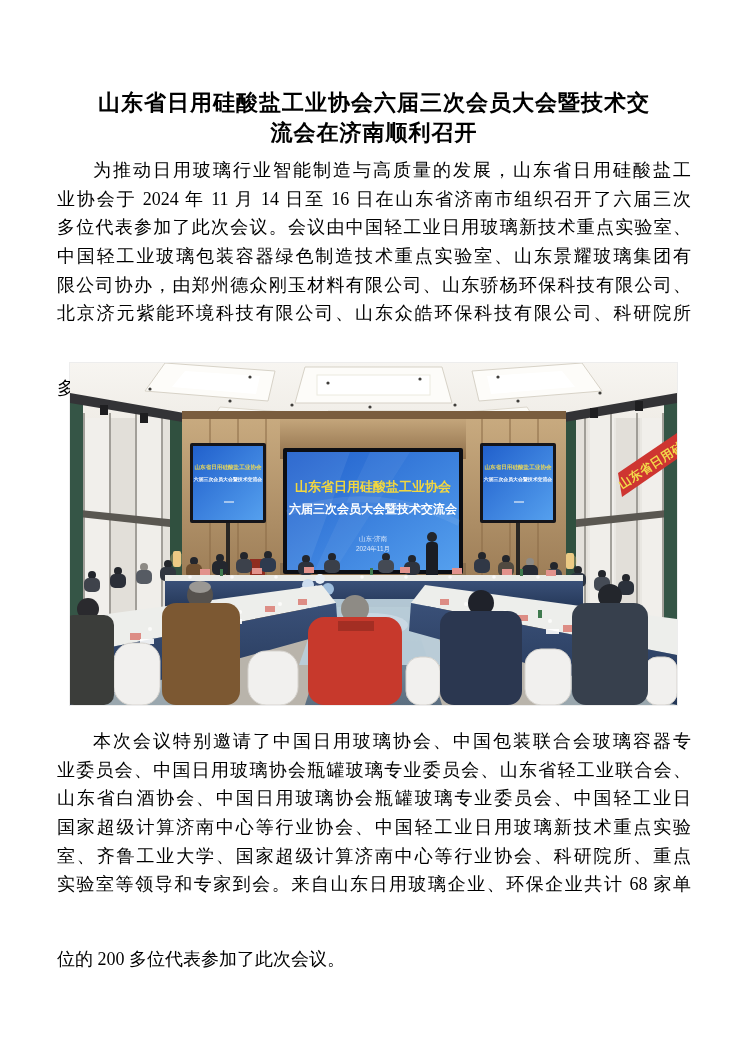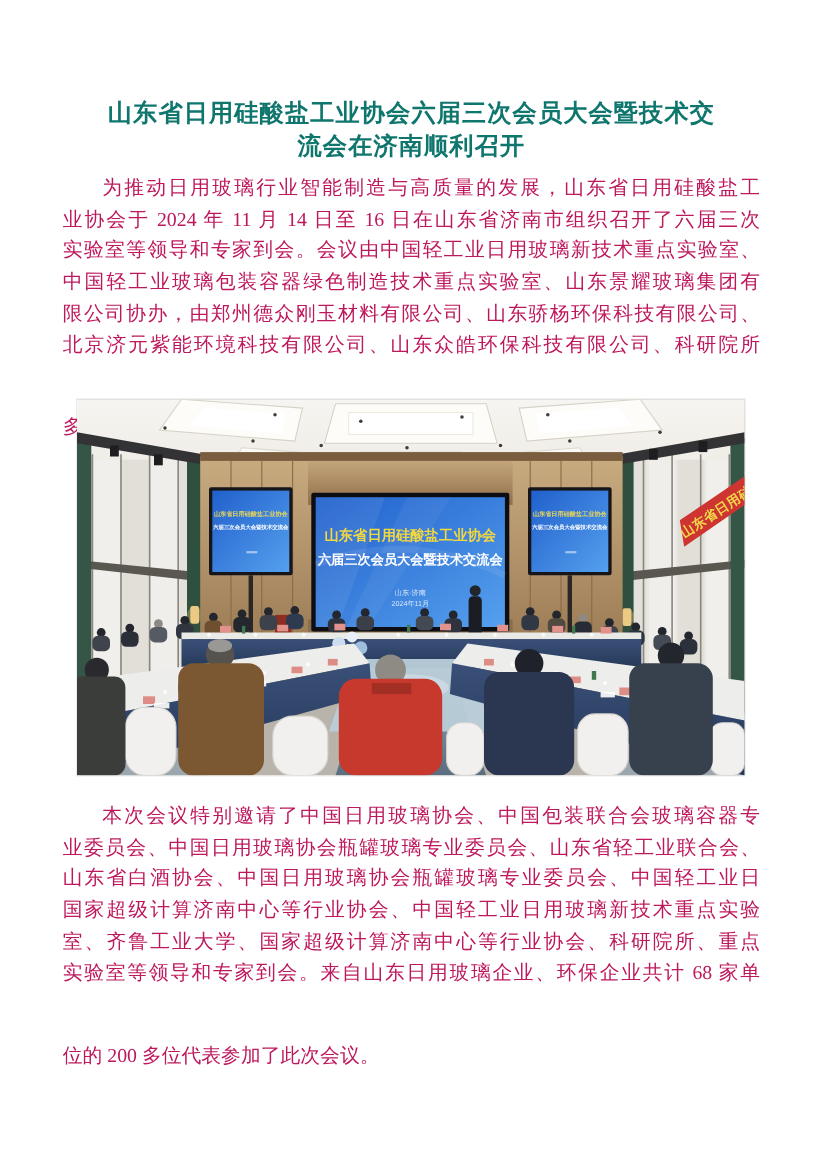--- a/index.html
+++ b/index.html
@@ -3,26 +3,26 @@
 <meta charset="utf-8">
 <style>
   html,body { margin:0; padding:0; background:#ffffff; }
   .page {
     position:relative; width:750px; height:1060px; background:#ffffff;
     font-family:"Liberation Serif","DejaVu Serif",serif; overflow:hidden;
   }
   .doc-title {
     position:absolute; top:88px; left:57px; width:634px; margin:0;
     text-align:center; font-family:"Liberation Sans","DejaVu Sans",sans-serif;
-    font-size:22px; font-weight:800; line-height:30px; color:#0f766e; letter-spacing:1px;
+    font-size:22px; font-weight:800; line-height:30px; color:#000000; letter-spacing:1px;
   }
   .doc-title .title-line { display:block; }
   .para {
     position:absolute; left:57px; width:634px;
-    font-size:18px; line-height:28.7px; color:#be185d;
+    font-size:18px; line-height:28.7px; color:#000000;
   }
   #para1 { top:156px; }
   #para2 { top:727px; }
   .para-line {
     height:28.7px; text-align:justify; text-align-last:justify;
     overflow:visible; white-space:normal;
   }
   .para-line.first { text-indent:2em; }
   .para-line.last { text-align-last:left;margin-top:46px; }
   .photo {
@@ -37,21 +37,21 @@
 <div class="page">
 
   <h1 class="doc-title">
     <span class="title-line">山东省日用硅酸盐工业协会六届三次会员大会暨技术交</span>
     <span class="title-line">流会在济南顺利召开</span>
   </h1>
 
   <div class="para" id="para1">
       <div class="para-line first">为推动日用玻璃行业智能制造与高质量的发展，山东省日用硅酸盐工</div>
       <div class="para-line">业协会于 2024 年 11 月 14 日至 16 日在山东省济南市组织召开了六届三次</div>
-      <div class="para-line">实验室等领导和专家到会。会议由中国轻工业日用玻璃新技术重点实验室、</div>
+      <div class="para-line">多位代表参加了此次会议。会议由中国轻工业日用玻璃新技术重点实验室、</div>
       <div class="para-line">中国轻工业玻璃包装容器绿色制造技术重点实验室、山东景耀玻璃集团有</div>
       <div class="para-line">限公司协办，由郑州德众刚玉材料有限公司、山东骄杨环保科技有限公司、</div>
       <div class="para-line">北京济元紫能环境科技有限公司、山东众皓环保科技有限公司、科研院所</div>
       <div class="para-line last">多电子商务股份有限公司等公司支持。</div>
     </div>
 
   <figure class="photo">
     <svg width="607" height="342" viewBox="0 0 607 342" xmlns="http://www.w3.org/2000/svg">
       <defs>
         <linearGradient id="ceilg" x1="0" y1="0" x2="0" y2="1">

